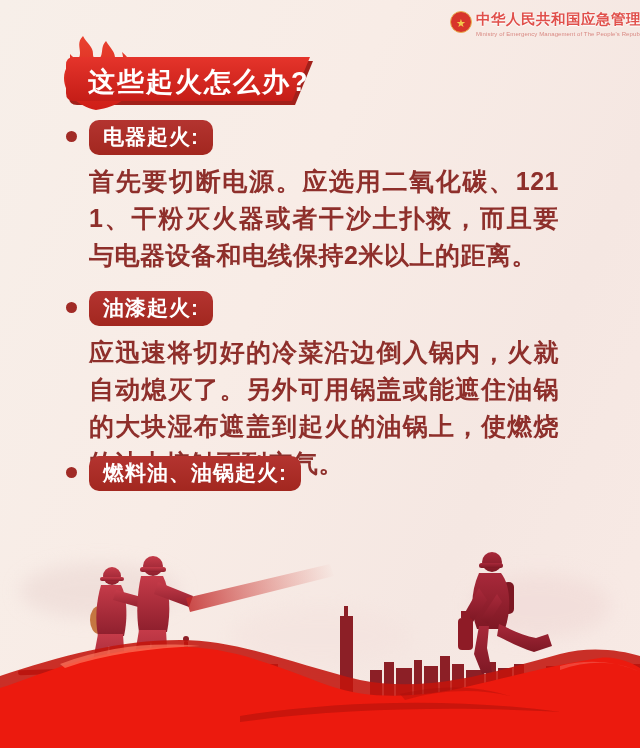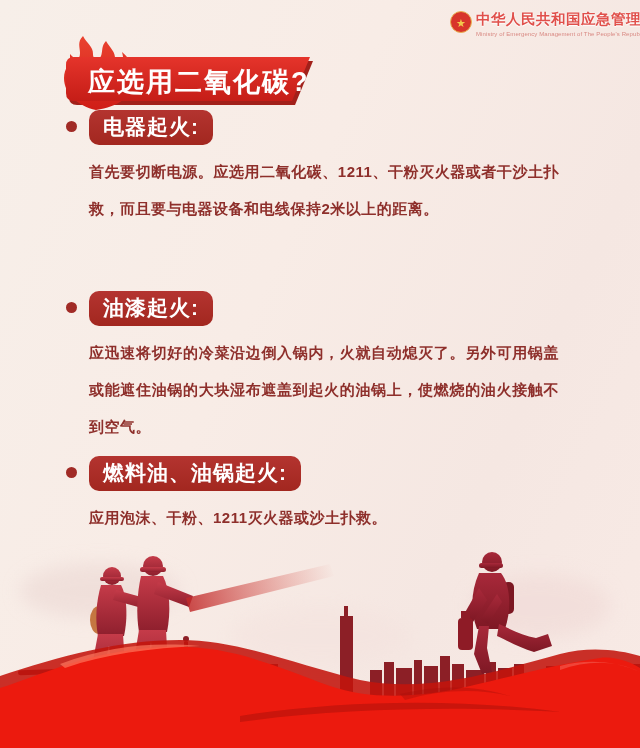--- a/index.html
+++ b/index.html
@@ -20,21 +20,21 @@
     text-shadow:0 1px 1px #ffffff,0 0 2px #ffffff;}
   .gov-name-en{color:#d98a84;font-size:6px;margin-top:2px;letter-spacing:0.1px;white-space:nowrap;}
   
   .banner-svg{position:absolute;left:56px;top:34px;width:270px;height:80px;}
   .banner-title{position:absolute;left:88px;top:64px;width:220px;color:#ffffff;font-size:27px;font-weight:bold;letter-spacing:2px;white-space:nowrap;}
   
   .fire-section{position:absolute;left:64px;width:512px;}
   .dot{position:absolute;left:2px;top:11px;width:11px;height:11px;border-radius:50%;background:#a12b26;}
   .badge{display:inline-block;margin-left:25px;background:linear-gradient(180deg,#b43430,#a2271f);
     color:#fff;font-weight:bold;font-size:21px;line-height:1;padding:6px 14px 8px;border-radius:10px;letter-spacing:1px;}
-  .body-text{margin:8px 0 0 25px;width:470px;color:#8e2f2b;font-size:15px;line-height:37px;font-weight:bold;
+  .body-text{margin:8px 0 0 25px;width:470px;color:#8e2f2b;font-size:25px;line-height:37px;font-weight:bold;
     text-align:justify;word-break:break-all;letter-spacing:0.5px;}
   
   .footer-art{position:absolute;left:0;bottom:0;width:640px;height:212px;display:block;}
 </style>
 </head>
 <body>
 
 <div class="poster">
 
   <div class="gov-header">
@@ -56,38 +56,37 @@
       </linearGradient>
       <linearGradient id="bannerGrad" x1="0" y1="0" x2="0" y2="1">
         <stop offset="0" stop-color="#e5342b"></stop>
           <stop offset="1" stop-color="#c51d17"></stop>
       </linearGradient>
     </defs>
     <path d="M21,27 H257 L239,71 H21 Q13,71 13,63 V35 Q13,27 21,27 Z" fill="#9d150f" opacity="0.95"></path>
     <path d="M40,76 C22,72 8,60 8,44 C8,34 15,29 14,20 C19,26 24,27 24,19 C24,13 21,8 27,2 C31,10 37,12 37,20 C37,26 42,28 45,22 C47,17 45,12 50,7 C54,14 60,18 59,26 C58,31 63,33 66,29 C68,26 67,22 66,18 C75,26 81,36 79,47 C77,62 62,73 40,76 Z" fill="url(#flameGrad)"></path>
     <path d="M18,23 H254 L236,67 H18 Q10,67 10,59 V31 Q10,23 18,23 Z" fill="url(#bannerGrad)"></path>
   </svg>
-  <div class="banner-title">应选用二氧化碳?</div>
+  <div class="banner-title">这些起火怎么办?</div>
 
-  <section class="fire-section" style="top:110px">
+  <section class="fire-section" style="top:120px">
     <span class="dot"></span>
     <span class="badge">电器起火:</span>
     <p class="body-text">首先要切断电源。应选用二氧化碳、1211、干粉灭火器或者干沙土扑救，而且要与电器设备和电线保持2米以上的距离。</p>
   </section>
 
   <section class="fire-section" style="top:291px">
     <span class="dot"></span>
     <span class="badge">油漆起火:</span>
     <p class="body-text">应迅速将切好的冷菜沿边倒入锅内，火就自动熄灭了。另外可用锅盖或能遮住油锅的大块湿布遮盖到起火的油锅上，使燃烧的油火接触不到空气。</p>
   </section>
 
   <section class="fire-section" style="top:456px">
     <span class="dot"></span>
     <span class="badge">燃料油、油锅起火:</span>
-    <p class="body-text">应用泡沫、干粉、1211灭火器或沙土扑救。</p>
   </section>
 
   <svg class="footer-art" viewBox="0 0 640 212">
     <defs>
       <linearGradient id="figGrad" x1="0" y1="0" x2="0" y2="1">
         <stop offset="0" stop-color="#c53b49"></stop>
           <stop offset="1" stop-color="#8e1f2d"></stop>
       </linearGradient>
       <linearGradient id="figGrad2" x1="0" y1="0" x2="0" y2="1">
         <stop offset="0" stop-color="#a8293a"></stop>

